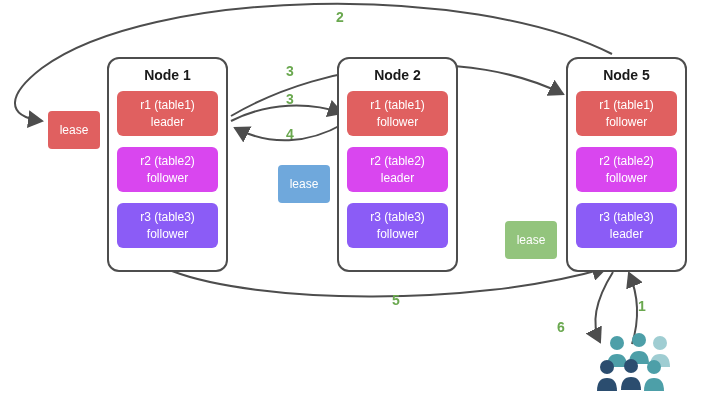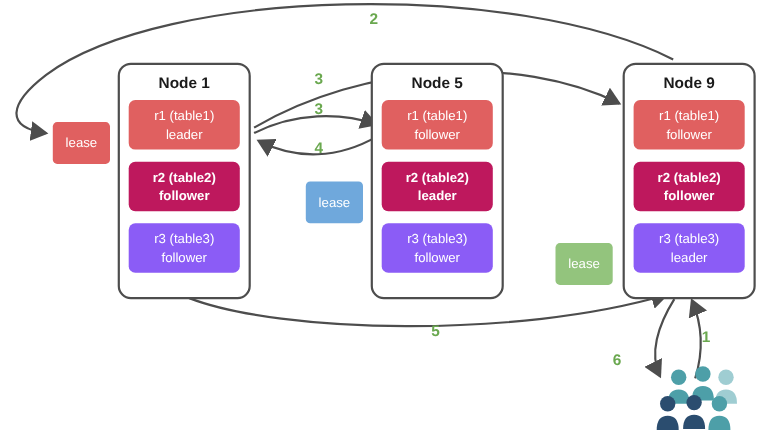--- a/index.html
+++ b/index.html
@@ -8,21 +8,21 @@
   .arrow-layer{position:absolute;left:0;top:0;width:704px;height:405px;pointer-events:none;}
 
   .node{position:absolute;top:57px;width:121px;height:215px;background:#ffffff;
         border:2px solid #4d4d4d;border-radius:12px;box-sizing:border-box;
         display:flex;flex-direction:column;align-items:center;padding-top:8px;}
   .node-title{font-size:14px;font-weight:bold;color:#1a1a1a;margin-bottom:8px;}
   .replica{width:101px;height:45px;border-radius:6px;color:#ffffff;font-size:12px;
            display:flex;flex-direction:column;align-items:center;justify-content:center;
            line-height:1.35;margin-bottom:11px;text-align:center;}
   .rep-red{background:#e06060;}
-  .rep-blue{background:#be185d;font-weight:bold;}
+  .rep-blue{background:#d946ef;}
   .rep-green{background:#8b5cf6;}
 
   .lease{position:absolute;width:52px;height:38px;border-radius:4px;color:#ffffff;
          font-size:12px;display:flex;align-items:center;justify-content:center;}
   .lease-red{background:#e06060;left:48px;top:111px;}
   .lease-blue{background:#6fa8dc;left:278px;top:165px;}
   .lease-green{background:#93c47d;left:505px;top:221px;}
 
   .stepnum{position:absolute;font-size:14px;font-weight:bold;color:#6aa84f;}
   #sn2{left:336px;top:9px;}
@@ -67,37 +67,37 @@
       <span>r2 (table2)</span>
       <span>follower</span>
     </div>
     <div class="replica rep-green">
       <span>r3 (table3)</span>
       <span>follower</span>
     </div>
   </div>
 
   <div class="node" style="left:337px;">
-    <div class="node-title">Node 5</div>
+    <div class="node-title">Node 2</div>
     <div class="replica rep-red">
       <span>r1 (table1)</span>
       <span>follower</span>
     </div>
     <div class="replica rep-blue">
       <span>r2 (table2)</span>
       <span>leader</span>
     </div>
     <div class="replica rep-green">
       <span>r3 (table3)</span>
       <span>follower</span>
     </div>
   </div>
 
   <div class="node" style="left:566px;">
-    <div class="node-title">Node 9</div>
+    <div class="node-title">Node 5</div>
     <div class="replica rep-red">
       <span>r1 (table1)</span>
       <span>follower</span>
     </div>
     <div class="replica rep-blue">
       <span>r2 (table2)</span>
       <span>follower</span>
     </div>
     <div class="replica rep-green">
       <span>r3 (table3)</span>

